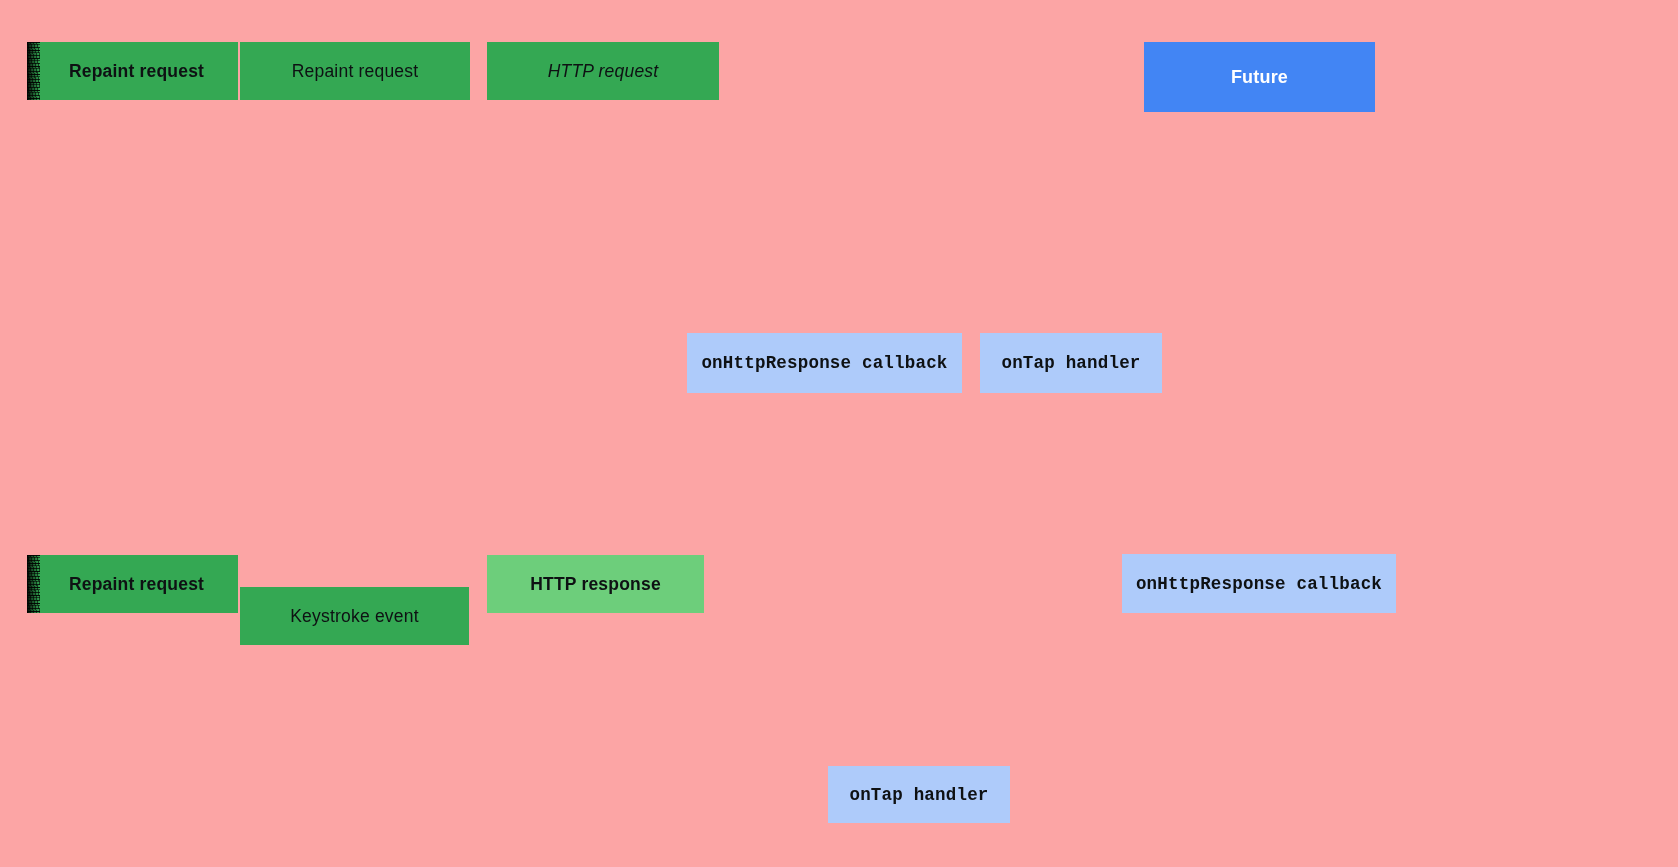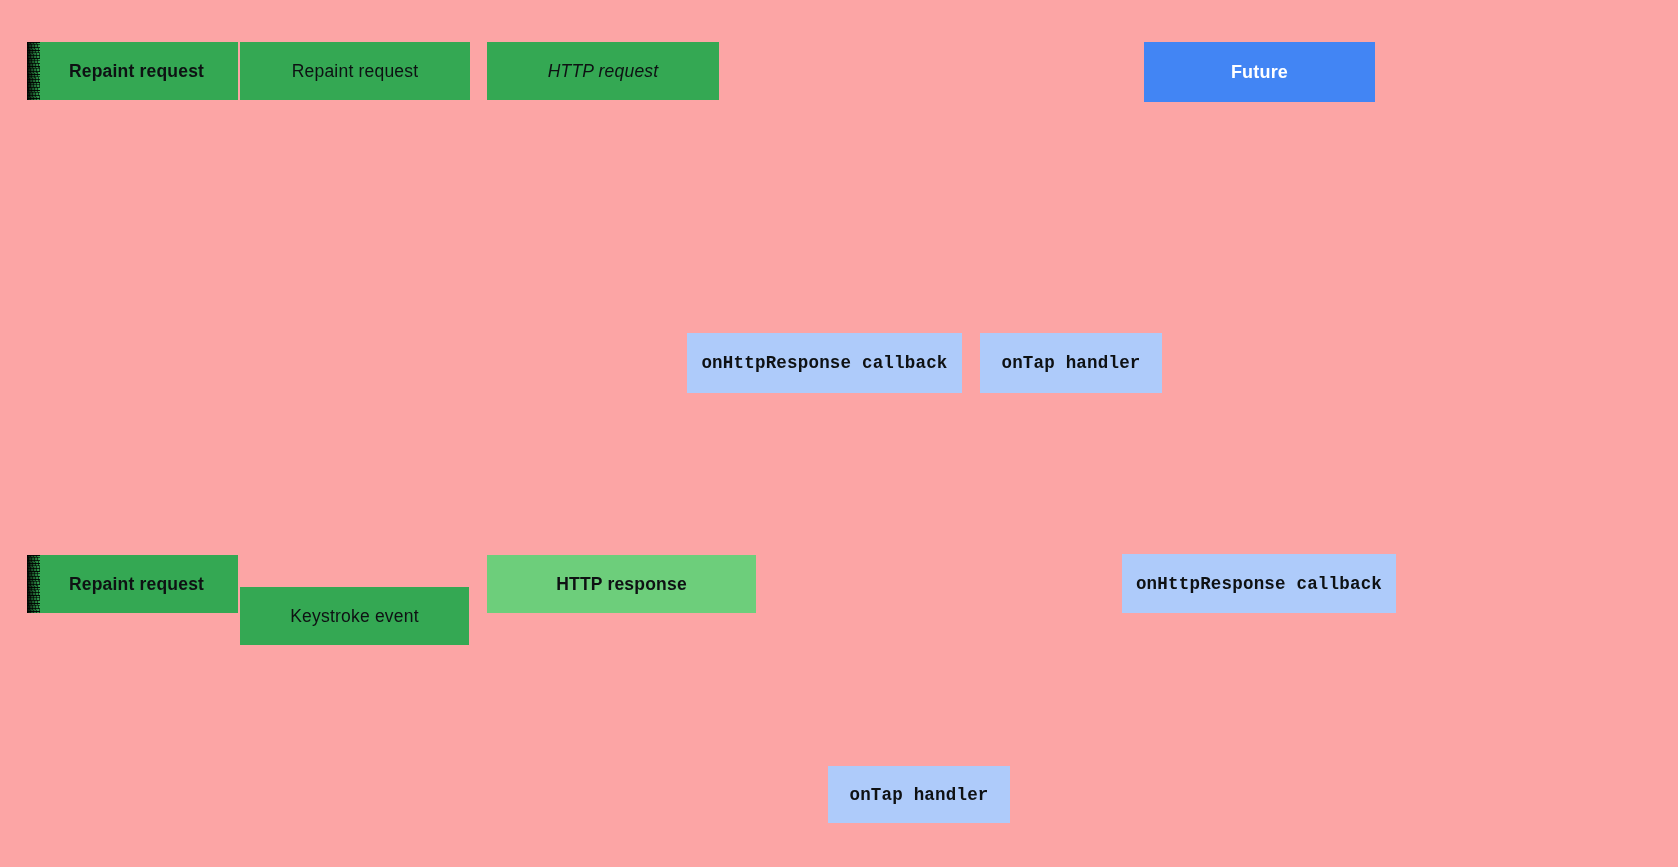--- a/index.html
+++ b/index.html
@@ -45,26 +45,26 @@
         rgba(0,0,0,.75) 5px 6px, rgba(0,0,0,0) 6px 8px),
       repeating-linear-gradient(78deg,
         rgba(0,0,0,.6) 0 1px, rgba(0,0,0,0) 1px 3px),
       linear-gradient(to right, #000 0%, rgba(0,0,0,.55) 35%, rgba(0,0,0,0) 100%);
   }
 
   
   .b0{left:27px;  top:42px;  width:203px; height:58px;}
   .b1{left:240px; top:42px;  width:230px; height:58px;}
   .b2{left:487px; top:42px;  width:232px; height:58px;font-style:italic;}
-  .b3{left:1144px;top:42px;  width:231px; height:60px; font-size:18px;}
+  .b3{left:1144px;top:42px;  width:231px; height:70px; font-size:18px;}
   .b4{left:687px; top:333px; width:275px; height:60px;}
   .b5{left:980px; top:333px; width:182px; height:60px;}
   .b6{left:27px;  top:555px; width:203px; height:58px;}
   .b7{left:240px; top:555px; width:229px; height:58px;margin-top:32px;}
-  .b8{left:487px; top:555px; width:269px; height:58px;}
+  .b8{left:487px; top:555px; width:217px; height:58px;}
   .b9{left:1122px;top:554px; width:274px; height:59px;}
   .b10{left:828px;top:766px; width:182px; height:57px;}
 </style>
 </head>
 <body>
 
 <div class="canvas">
 
   <div class="box green bold ragged b0">Repaint request</div>
 

